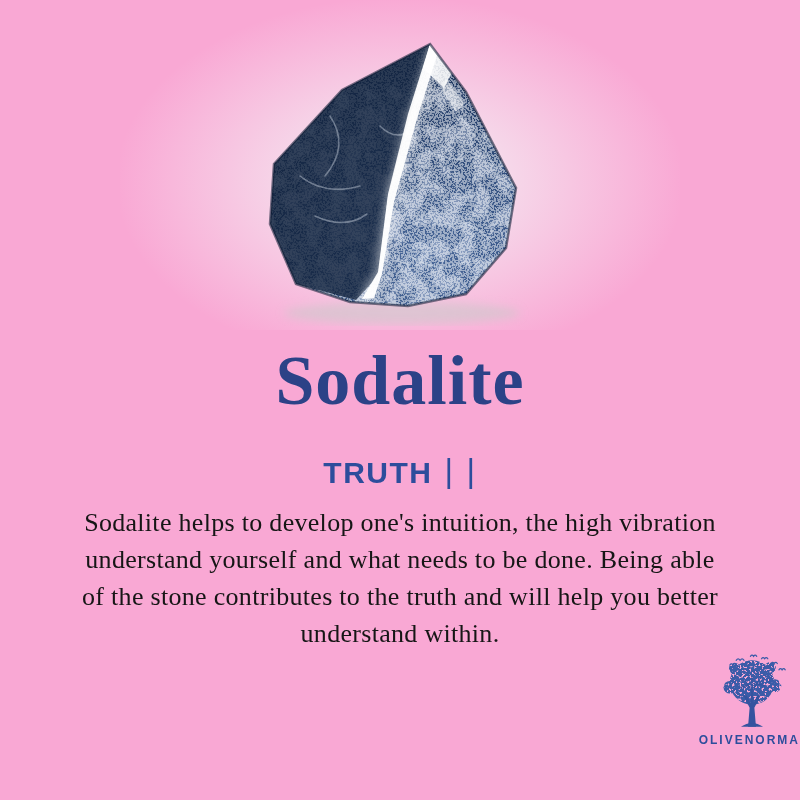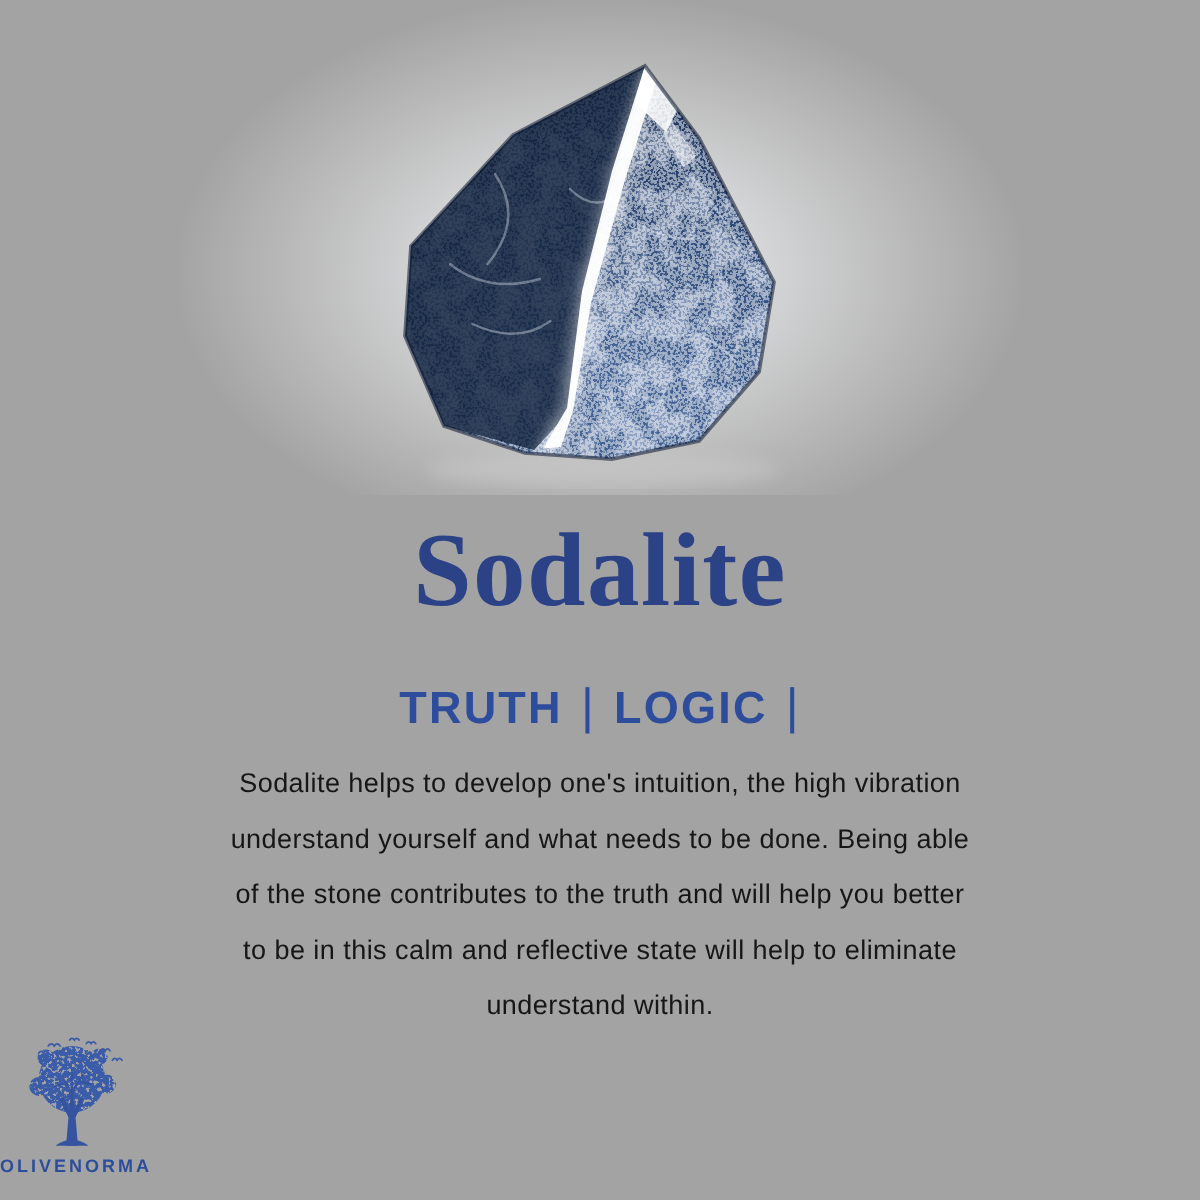--- a/index.html
+++ b/index.html
@@ -5,21 +5,21 @@
   * { margin: 0; padding: 0; box-sizing: border-box; }
   html, body {
     width: 800px; height: 800px;
     background: #ffffff;
     overflow: hidden;
     font-family: "Liberation Sans", sans-serif;
   }
   .card {
     position: relative;
     width: 800px; height: 800px;
-    background: #a3a3a3;
+    background: #f9a8d4;
     text-align: center;
   }
 
   
   .hero {
     position: relative;
     width: 100%;
     height: 330px;
     padding-top: 26px;
     display: flex;
@@ -61,34 +61,34 @@
   .subtitle .sep {
     font-weight: 300;
     font-size: 33px;
     color: #2d4d9c;
     transform: translateY(-2px);
   }
 
   
   .description {
     margin-top: 12px;
-    font-family: Liberation Sans, sans-serif;
-    font-size: 18px;
+    font-family: Liberation Serif, serif;
+    font-size: 26px;
     line-height: 37px;
     color: #161616;
     letter-spacing: 0.3px;
   }
   .description .line { white-space: nowrap; }
 
   
   .logo {
     margin-top: 2px;
     display: flex;
     flex-direction: column;
-    align-items: flex-start;
+    align-items: flex-end;
   }
   .brand {
     margin-top: 3px;
     font-size: 12px;
     font-weight: 700;
     letter-spacing: 2px;
     color: #2d4d9c;
   }
 </style>
 </head>
@@ -155,29 +155,27 @@
 
       <path d="M170,18 L206,66 L256,162 L246,222 L206,268 L148,280 L90,276 L36,258 L10,198 L14,138 L82,64 Z" fill="none" stroke="#0d1830" stroke-width="2.5" opacity="0.55"></path>
     </svg>
   </div>
 
   <h1 class="title">Sodalite</h1>
 
   <div class="subtitle">
     <span>TRUTH</span>
     <span class="sep">|</span>
-    <span>LOGIC</span>
     <span class="sep">|</span>
   </div>
 
   <div class="description">
     <div class="line">Sodalite helps to develop one's intuition, the high vibration</div>
     <div class="line">understand yourself and what needs to be done. Being able</div>
     <div class="line">of the stone contributes to the truth and will help you better</div>
-    <div class="line">to be in this calm and reflective state will help to eliminate</div>
     <div class="line">understand within.</div>
   </div>
 
   <div class="logo">
     <svg width="96" height="76" viewBox="0 0 100 96" aria-hidden="true">
       <defs>
         <filter id="leafDots" x="-20%" y="-20%" width="140%" height="140%">
           <feTurbulence type="fractalNoise" baseFrequency="0.32" numOctaves="3" seed="7" result="n"></feTurbulence>
           <feColorMatrix in="n" type="matrix" values="0 0 0 0 0  0 0 0 0 0  0 0 0 0 0  0 0 0 10 -3.4" result="th"></feColorMatrix>
           <feComposite in="SourceGraphic" in2="th" operator="in"></feComposite>

